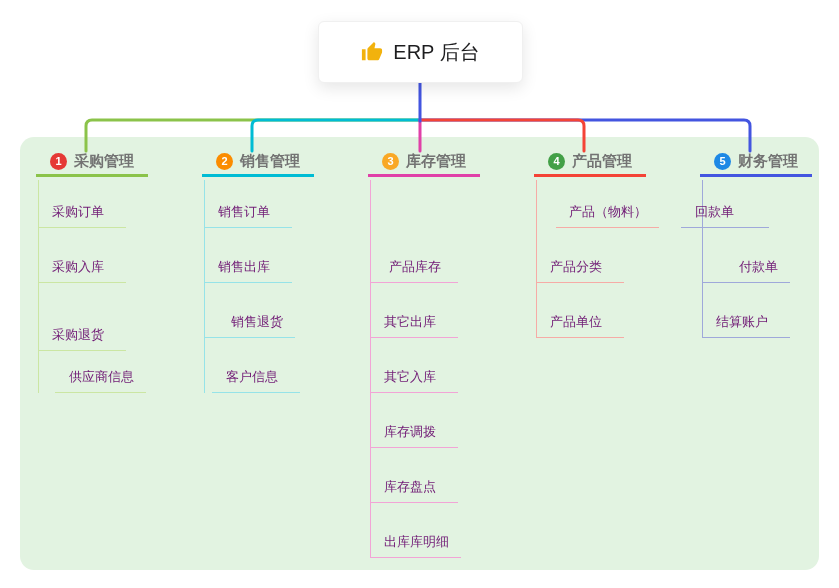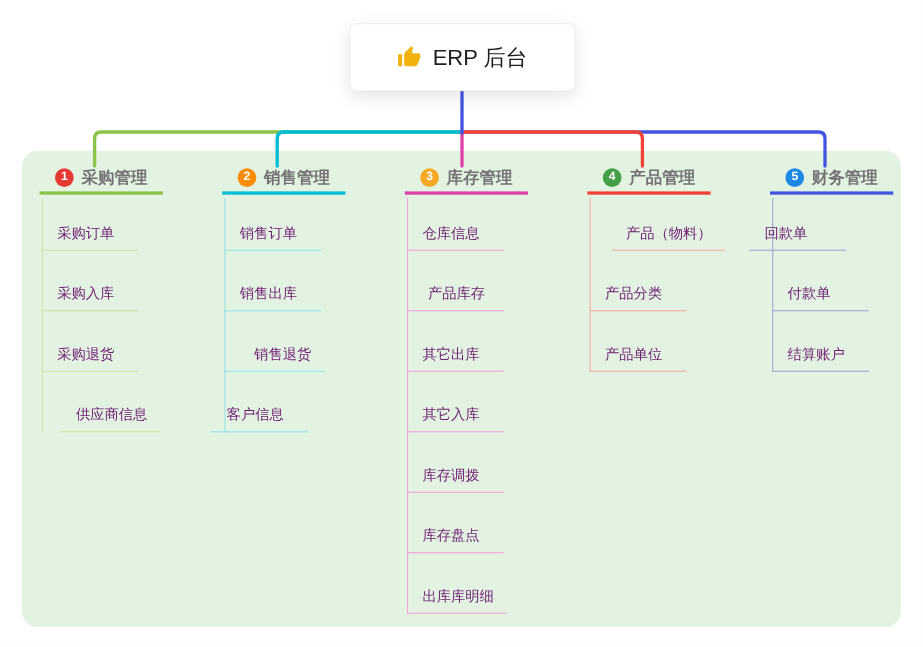--- a/index.html
+++ b/index.html
@@ -90,52 +90,51 @@
     <span>ERP 后台</span>
   </div>
 
 <div class="branch-title" style="left: 36px; top: 148px; width: 112px; border-bottom-color: rgb(139, 195, 74);">
       <span class="badge" style="background: rgb(229, 57, 53);">1</span>
       <span class="branch-label">采购管理</span>
     </div>
     <div class="trunk" style="left: 38px; top: 180px; height: 213px; background: rgb(203, 230, 163);"></div>
     <div class="child" style="left: 38px; top: 203px; border-bottom-color: rgb(203, 230, 163);">采购订单</div>
     <div class="child" style="left: 38px; top: 258px; border-bottom-color: rgb(203, 230, 163);">采购入库</div>
-    <div class="child" style="left: 38px; top: 313px; border-bottom-color: rgb(203, 230, 163);">采购退货</div>
+    <div class="child" style="left: 38px; top: 326px; border-bottom-color: rgb(203, 230, 163);">采购退货</div>
     <div class="child" style="left: 55px; top: 368px; border-bottom-color: rgb(203, 230, 163);">供应商信息</div>
     <div class="branch-title" style="left: 202px; top: 148px; width: 112px; border-bottom-color: rgb(0, 188, 212);">
       <span class="badge" style="background: rgb(251, 140, 0);">2</span>
       <span class="branch-label">销售管理</span>
     </div>
     <div class="trunk" style="left: 204px; top: 180px; height: 213px; background: rgb(150, 227, 232);"></div>
     <div class="child" style="left: 204px; top: 203px; border-bottom-color: rgb(150, 227, 232);">销售订单</div>
     <div class="child" style="left: 204px; top: 258px; border-bottom-color: rgb(150, 227, 232);">销售出库</div>
     <div class="child" style="left: 204px; top: 313px; border-bottom-color: rgb(150, 227, 232); padding-left: 27px;">销售退货</div>
-    <div class="child" style="left: 192px; top: 368px; border-bottom-color: rgb(150, 227, 232);">客户信息</div>
+    <div class="child" style="left: 212px; top: 368px; border-bottom-color: rgb(150, 227, 232);">客户信息</div>
     <div class="branch-title" style="left: 368px; top: 148px; width: 112px; border-bottom-color: rgb(224, 64, 168);">
       <span class="badge" style="background: rgb(249, 168, 37);">3</span>
       <span class="branch-label">库存管理</span>
     </div>
     <div class="trunk" style="left: 370px; top: 180px; height: 378px; background: rgb(242, 164, 214);"></div>
-    <div class="child" style="left: 370px; top: 203px; border-bottom-color: rgb(242, 164, 214);">仓库信息</div>
     <div class="child" style="left: 370px; top: 258px; border-bottom-color: rgb(242, 164, 214); text-align: center;">产品库存</div>
     <div class="child" style="left: 370px; top: 313px; border-bottom-color: rgb(242, 164, 214);">其它出库</div>
     <div class="child" style="left: 370px; top: 368px; border-bottom-color: rgb(242, 164, 214);">其它入库</div>
     <div class="child" style="left: 370px; top: 423px; border-bottom-color: rgb(242, 164, 214);">库存调拨</div>
     <div class="child" style="left: 370px; top: 478px; border-bottom-color: rgb(242, 164, 214);">库存盘点</div>
     <div class="child" style="left: 370px; top: 533px; border-bottom-color: rgb(242, 164, 214);">出库库明细</div>
     <div class="branch-title" style="left: 534px; top: 148px; width: 112px; border-bottom-color: rgb(244, 67, 54);">
       <span class="badge" style="background: rgb(67, 160, 71);">4</span>
       <span class="branch-label">产品管理</span>
     </div>
     <div class="trunk" style="left: 536px; top: 180px; height: 158px; background: rgb(246, 171, 166);"></div>
     <div class="child" style="left: 556px; top: 203px; border-bottom-color: rgb(246, 171, 166); padding-left: 13px;">产品（物料）</div>
     <div class="child" style="left: 536px; top: 258px; border-bottom-color: rgb(246, 171, 166);">产品分类</div>
     <div class="child" style="left: 536px; top: 313px; border-bottom-color: rgb(246, 171, 166);">产品单位</div>
     <div class="branch-title" style="left: 700px; top: 148px; width: 112px; border-bottom-color: rgb(67, 85, 224);">
       <span class="badge" style="background: rgb(30, 136, 229);">5</span>
       <span class="branch-label">财务管理</span>
     </div>
     <div class="trunk" style="left: 702px; top: 180px; height: 158px; background: rgb(159, 168, 218);"></div>
     <div class="child" style="left: 669px; top: 203px; border-bottom-color: rgb(159, 168, 218); margin-left: 12px;">回款单</div>
-    <div class="child" style="left: 702px; top: 258px; border-bottom-color: rgb(159, 168, 218);">付款单</div>
+    <div class="child" style="left: 702px; top: 258px; border-bottom-color: rgb(159, 168, 218); text-align: right;">付款单</div>
     <div class="child" style="left: 702px; top: 313px; border-bottom-color: rgb(159, 168, 218);">结算账户</div>
   </div>
 
 </body></html>

